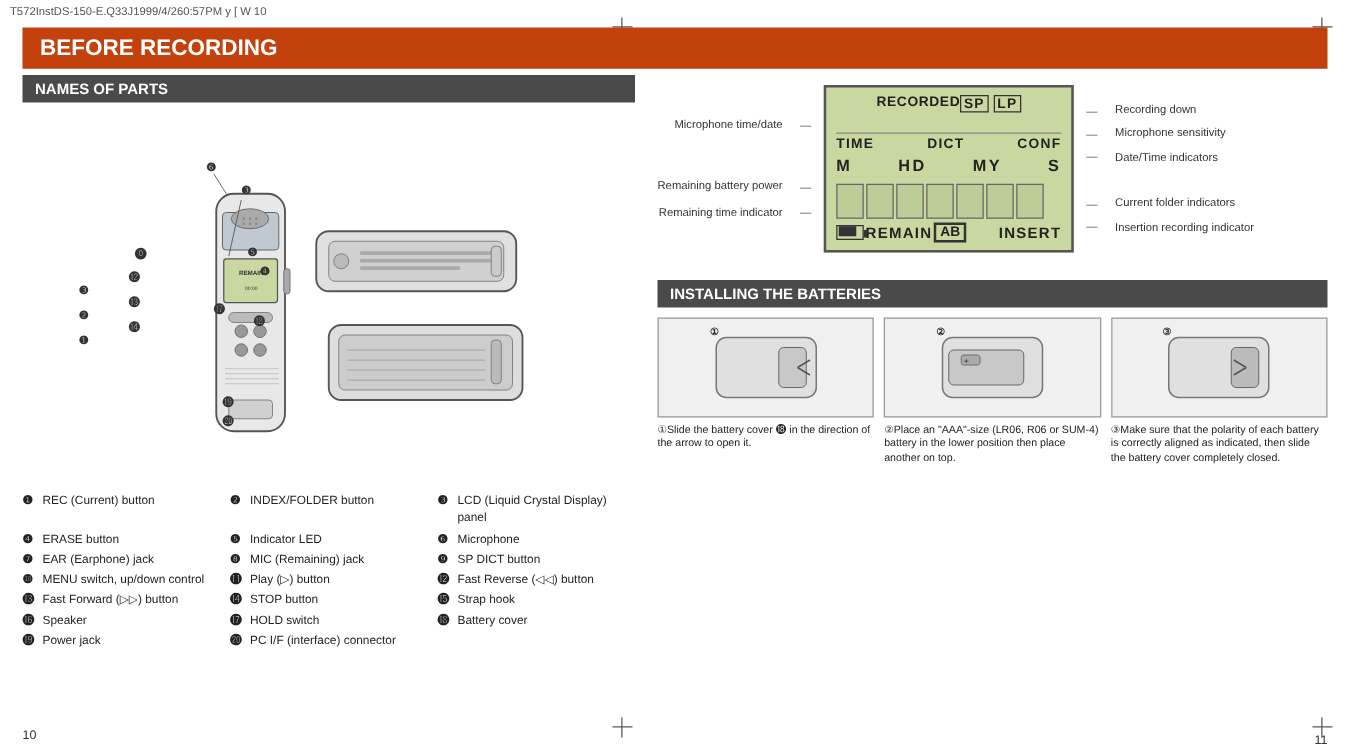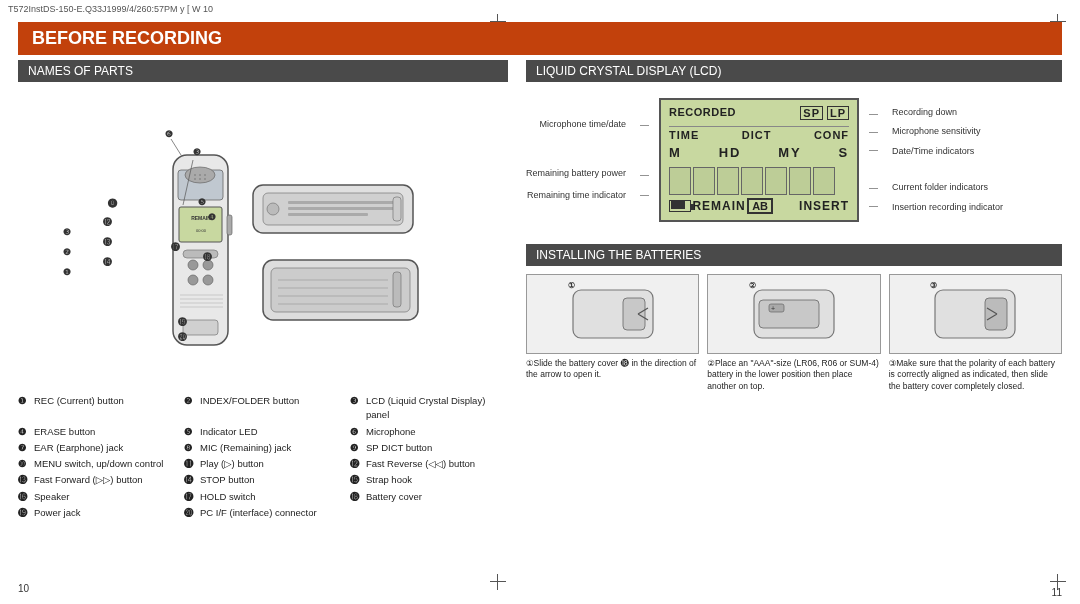--- a/index.html
+++ b/index.html
@@ -50,21 +50,21 @@
       position: absolute;
       top: 60px;
       left: 18px;
       width: 490px;
       bottom: 20px;
     }
     .section-header {
       background: #4a4a4a;
       color: #fff;
       font-size: 12px;
-      font-weight: normal;
+      font-weight: bold;
       padding: 4px 10px;
       margin-bottom: 8px;
     }
     .device-diagram {
       width: 100%;
       height: 300px;
       position: relative;
       display: flex;
       align-items: center;
       justify-content: center;
@@ -114,26 +114,26 @@
     }
     .lcd-screen {
       border: 2px solid #555;
       background: #c8d8a0;
       padding: 6px 8px;
       min-width: 200px;
       font-family: 'Arial Black', Arial, sans-serif;
     }
     .lcd-row1 {
       display: flex;
-      justify-content: space-between;
+      justify-content: center;
       font-size: 13px;
       font-weight: 900;
       letter-spacing: 1px;
       border-bottom: 1px solid #888;
-      padding-bottom: 6px;
+      padding-bottom: 16px;
       margin-bottom: 2px;
     }
     .lcd-row2 {
       display: flex;
       justify-content: space-between;
       font-size: 13px;
       font-weight: 900;
       letter-spacing: 1px;
       padding-bottom: 2px;
       margin-bottom: 2px;
@@ -463,21 +463,20 @@
       <div class="part-item">
         <span class="part-num">⓴</span>
         <span>PC I/F (interface) connector</span>
       </div>
     </div>
 </div>
 
 <div class="right-panel">
 
   <div class="lcd-section">
-    <div class="section-header">LIQUID CRYSTAL DISPLAY (LCD)</div>
 
     <div class="lcd-display-area">
 
       <div class="lcd-labels-left">
         <div>Microphone time/date</div>
         <div style="margin-top:28px">Remaining battery power</div>
         <div>Remaining time indicator</div>
       </div>
 
       <div style="display:flex; flex-direction:column; gap:10px; align-items:flex-end; font-size:9px; color:#555;">

